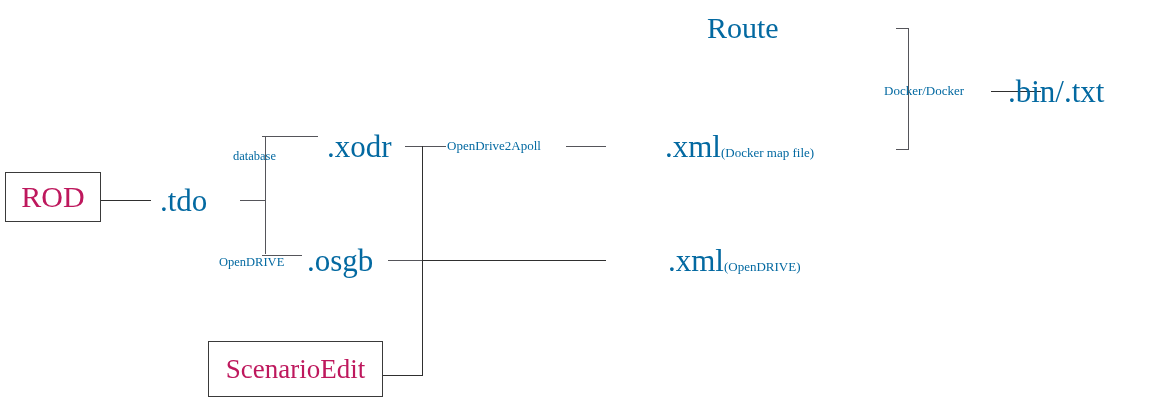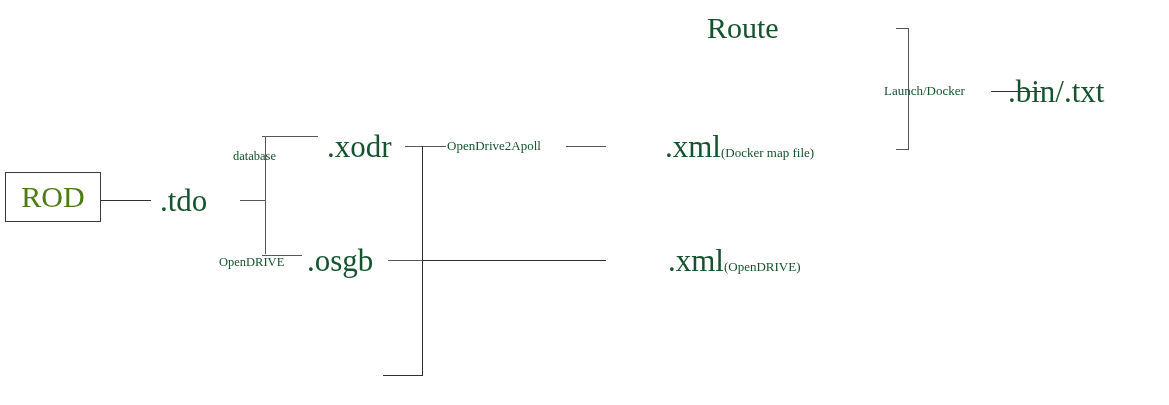--- a/index.html
+++ b/index.html
@@ -20,30 +20,30 @@
     position: absolute;
     border: 1.5px solid #3a3a3a;
     background: #ffffff;
     display: flex;
     align-items: center;
     justify-content: center;
     box-sizing: border-box;
   }
   .node-box-label {
     font-family: "Liberation Serif", "DejaVu Serif", serif;
-    color: #4d7c0f;
+    color: #be185d;
     line-height: 1;
     white-space: nowrap;
   }
   .lbl {
     position: absolute;
     white-space: nowrap;
     line-height: 1;
     font-family: "Liberation Serif", "DejaVu Serif", serif;
-    color: #14532d;
+    color: #0369a1;
   }
   .lbl-big {
     font-size: 31px;
   }
   .lbl-small {
     font-size: 12.5px;
   }
   .lbl-edge {
     font-size: 13px;
   }
@@ -108,28 +108,31 @@
 
   <div class="vline" style="left:422px; top:146px; height:230px;"></div>
 
   <div class="hline thin" style="left:388px; top:260px; width:35px;"></div>
   <div class="hline" style="left:422px; top:260px; width:184px;"></div>
 
   <span class="lbl" style="left:668px; top:245px;">
     <span class="lbl-big">.xml</span><span class="sub-paren">(OpenDRIVE)</span>
   </span>
 
+  <div class="node-box" style="left:208px; top:341px; width:175px; height:56px;">
+    <span class="node-box-label" style="font-size:27px;">ScenarioEdit</span>
+  </div>
 
   <div class="hline" style="left:383px; top:375px; width:40px;"></div>
 
   <span class="lbl" style="left:707px; top:13px; font-size:30px;">Route</span>
 
   <div class="vline thin" style="left:908px; top:28px; height:122px;"></div>
   <div class="hline thin" style="left:896px; top:28px; width:13px;"></div>
   <div class="hline thin" style="left:896px; top:149px; width:13px;"></div>
 
-  <span class="lbl lbl-edge" style="left:884px; top:84px;">Launch/Docker</span>
+  <span class="lbl lbl-edge" style="left:884px; top:84px;">Docker/Docker</span>
 
   <div class="hline" style="left:991px; top:91px; width:50px;"></div>
 
   <span class="lbl lbl-big" style="left:1008px; top:76px;">.bin/.txt</span>
 
 </div>
 
 </body></html>

